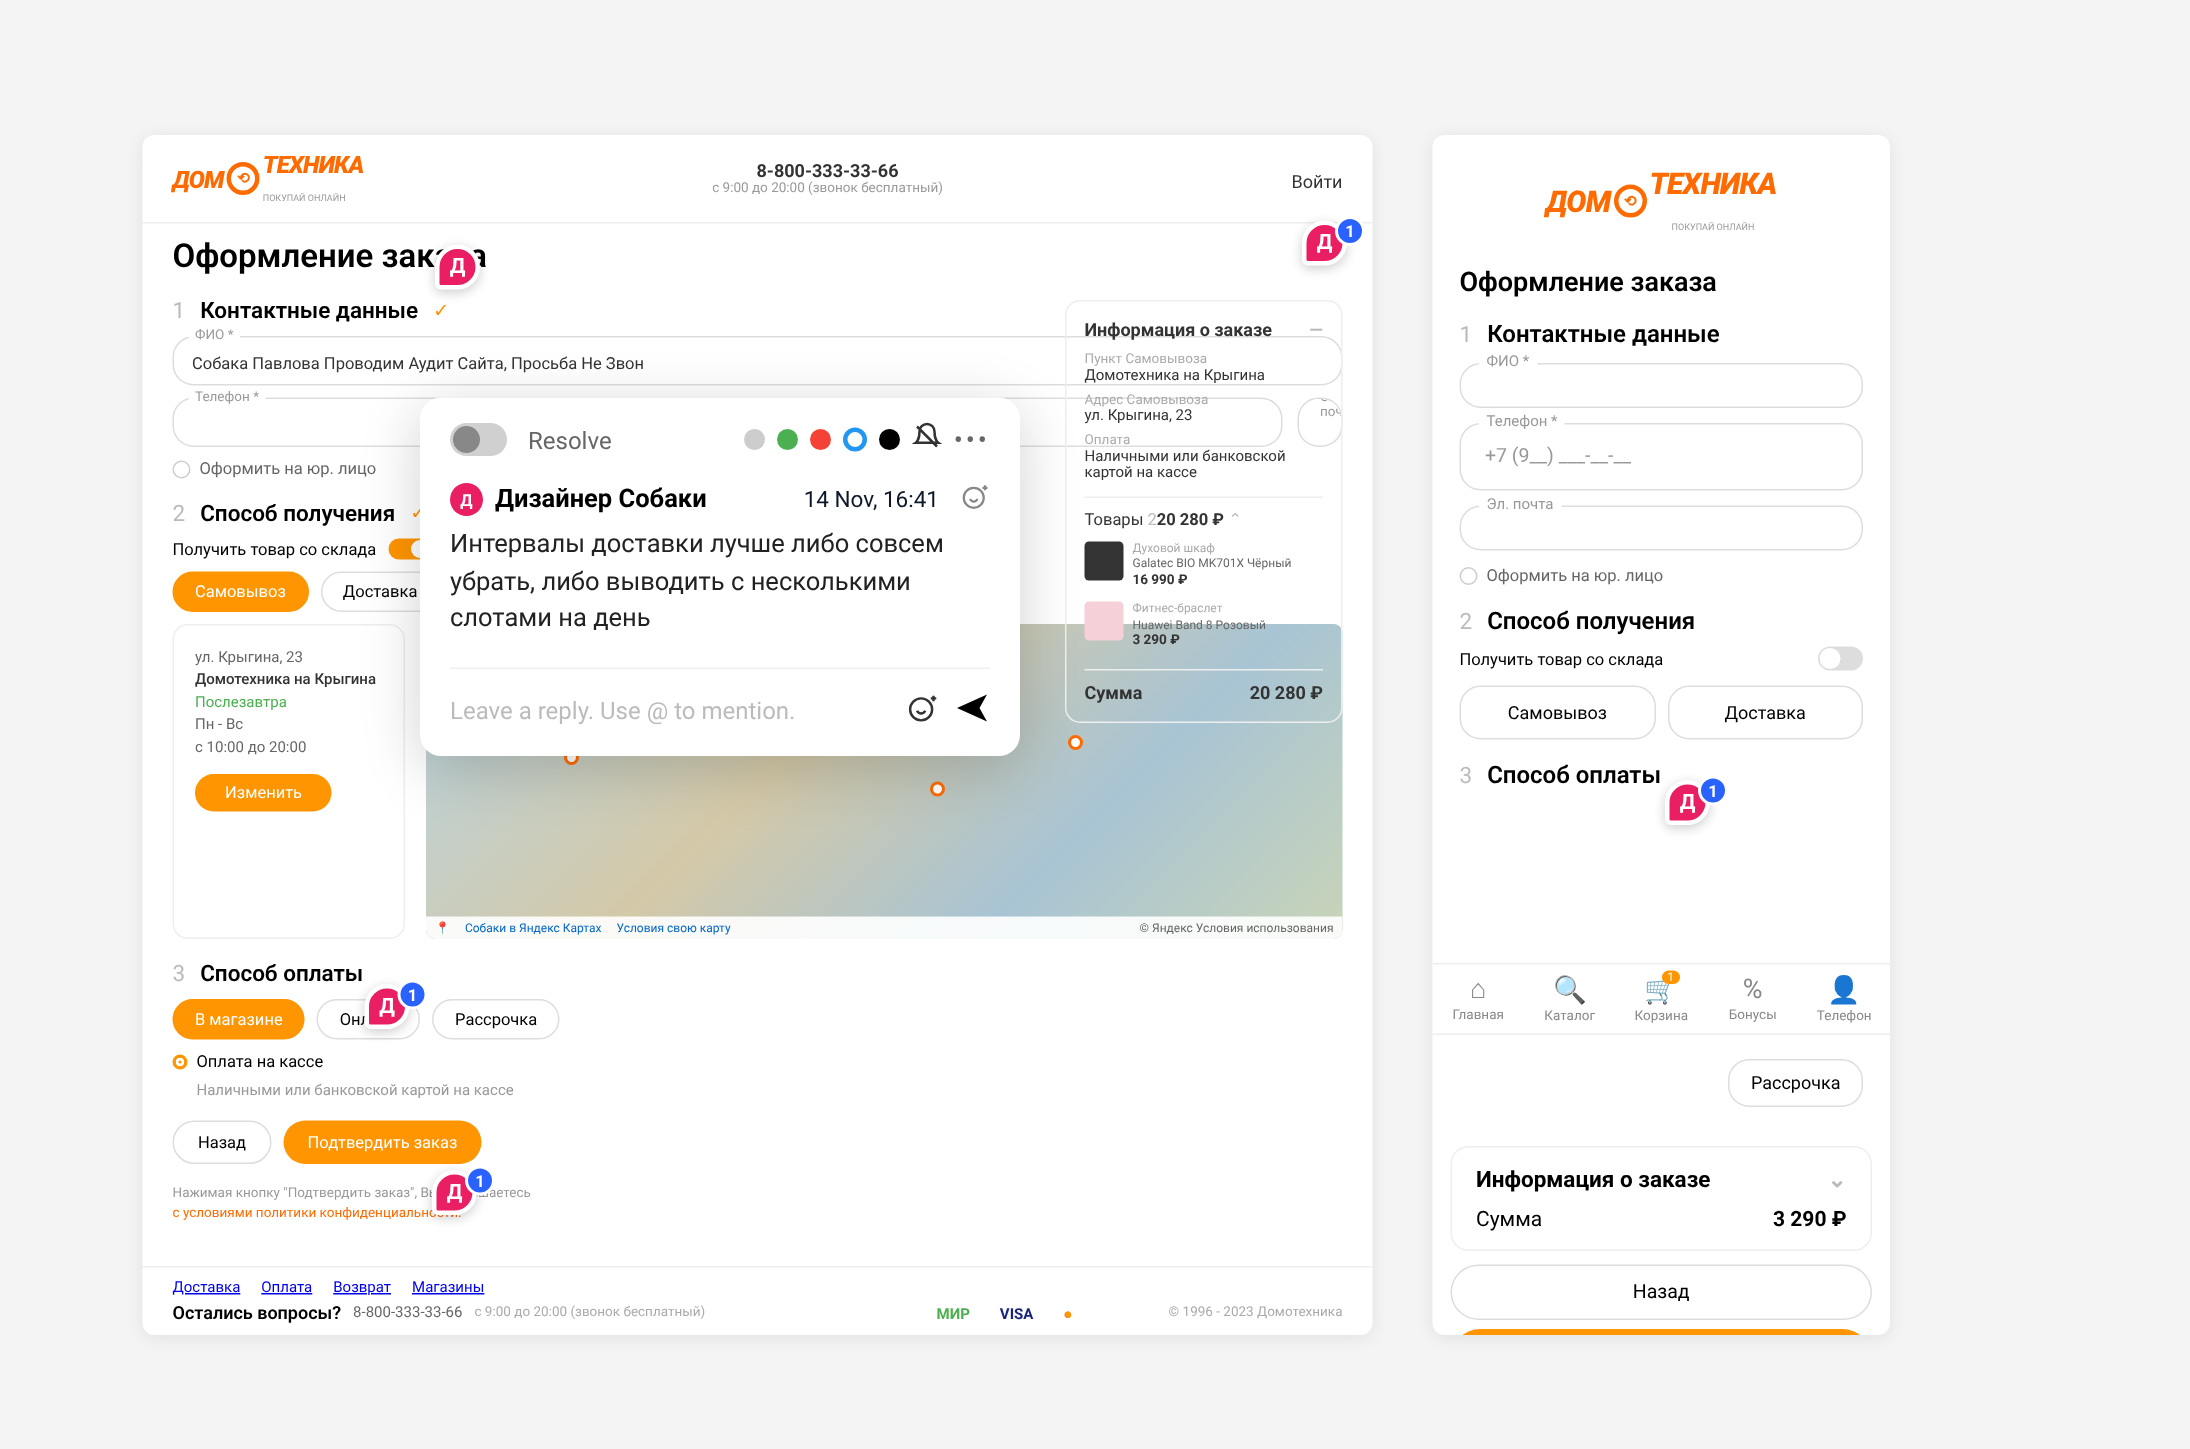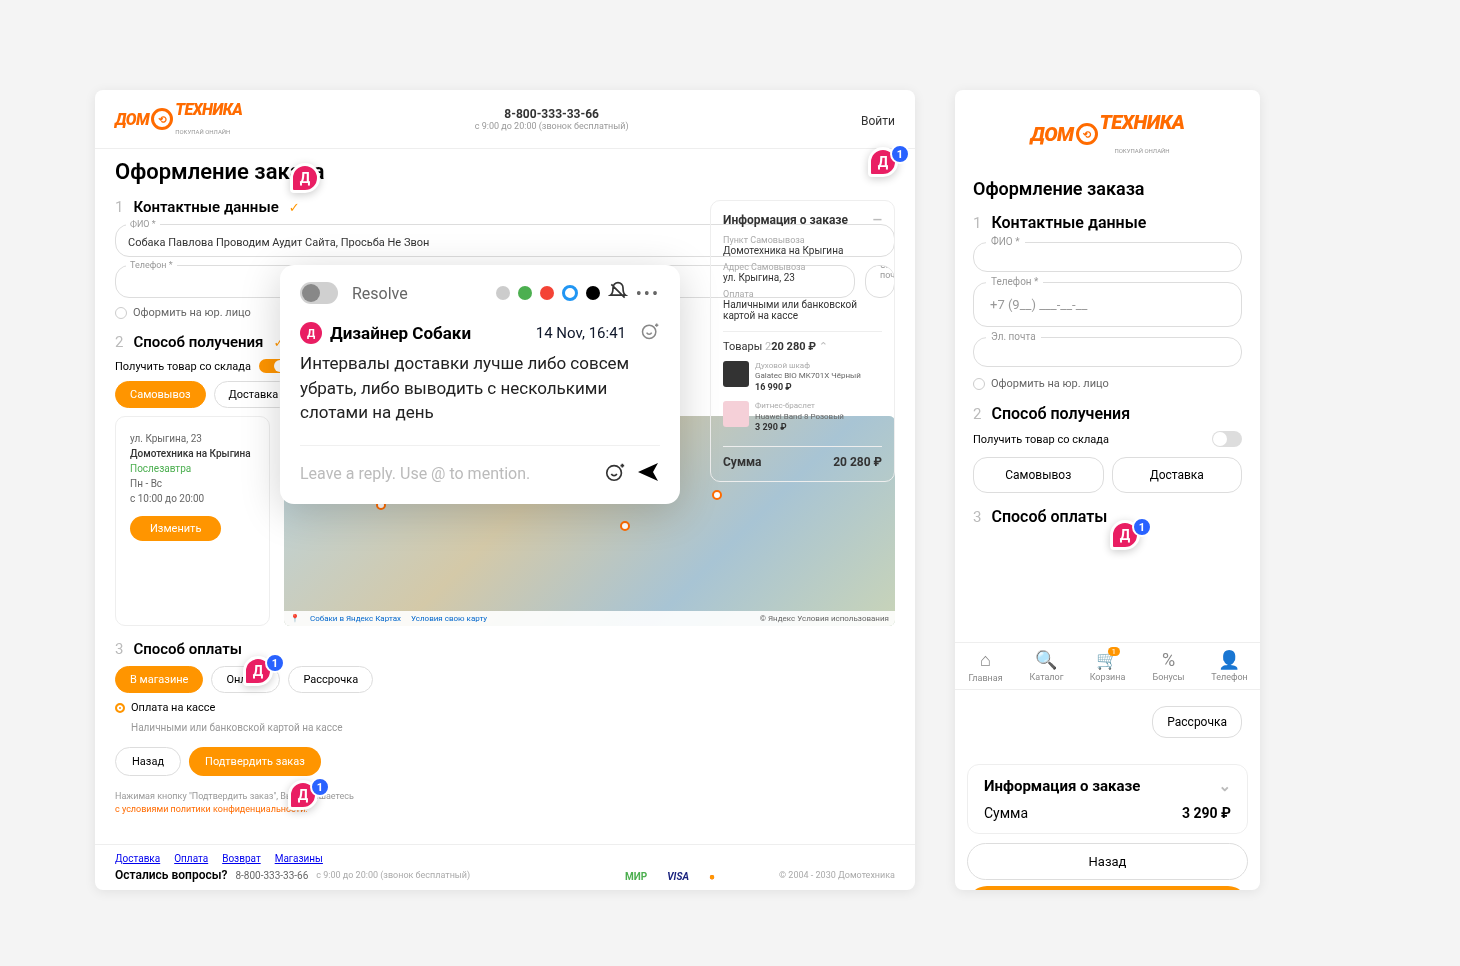--- a/index.html
+++ b/index.html
@@ -277,24 +277,24 @@
       <a href="#">Возврат</a>
       <a href="#">Магазины</a>
     </div>
     <div class="ftr-row">
       <span class="q">Остались вопросы?</span>
       <span>8-800-333-33-66</span>
       <span style="color:#aaa;font-size:9px">с 9:00 до 20:00 (звонок бесплатный)</span>
     </div>
     <div class="ftr-cards">
       <span style="color:#4caf50">МИР</span>
-      <span style="color:#1a237e;font-style:italic">VISA</span>
+      <span style="color:#1a237e;">VISA</span>
       <span><span style="color:#f44336">●</span><span style="color:#ff9800;margin-left:-6px">●</span></span>
     </div>
-    <div class="ftr-copy">© 2004 - 2030 Домотехника</div>
+    <div class="ftr-copy">© 1996 - 2023 Домотехника</div>
   </div>
 </div>
 
 <div class="cmt">
   <div class="cmt-hd">
     <span class="cmt-tog"></span>
     <span class="cmt-res">Resolve</span>
     <div class="cmt-dots">
       <span class="cd gy"></span>
       <span class="cd gn"></span>

